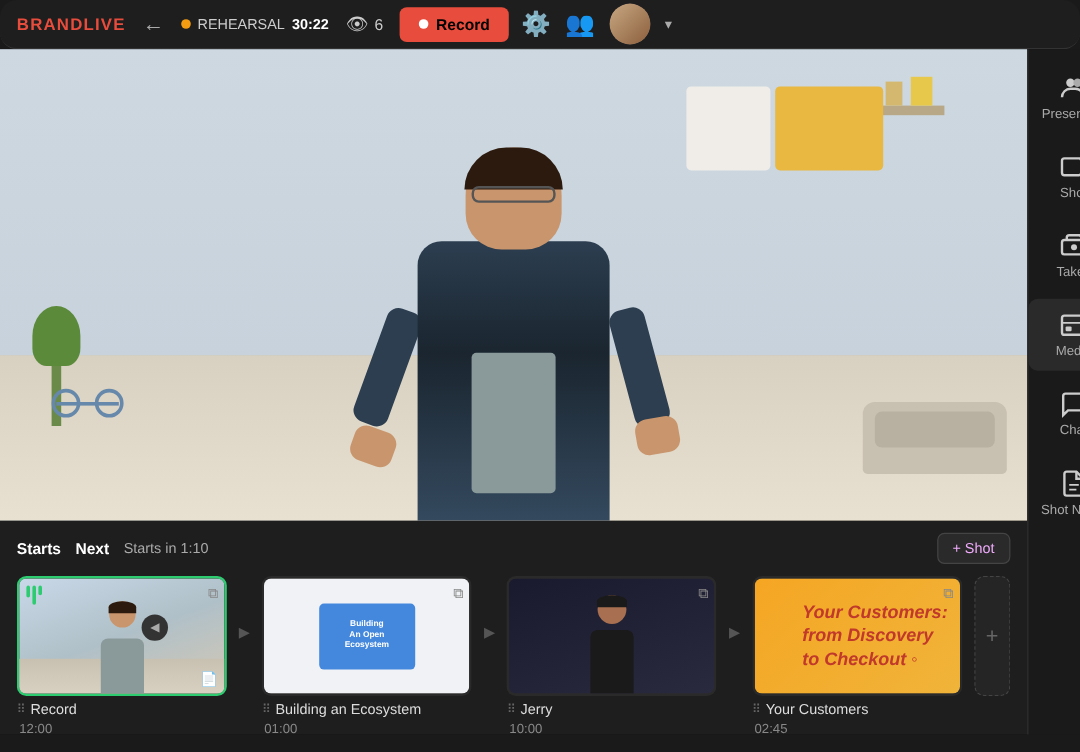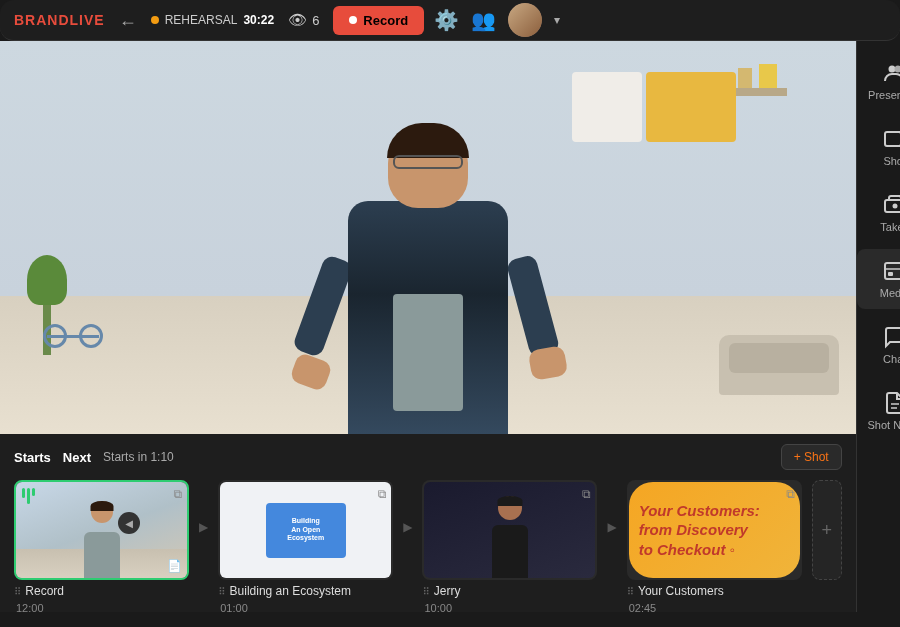--- a/index.html
+++ b/index.html
@@ -415,21 +415,21 @@
     }
     .starts-in {
       font-size: 12px;
       color: #aaa;
     }
     .add-shot-btn {
       margin-left: auto;
       background: #2a2a2a;
       border: 1px solid #444;
       border-radius: 6px;
-      color: #f97316;
+      color: #f0abfc;
       font-size: 12px;
       padding: 5px 12px;
       cursor: pointer;
       display: flex;
       align-items: center;
       gap: 5px;
       justify-content: center;
     }
 
     .shot-strip {
@@ -617,23 +617,22 @@
       border-radius: 50% 50% 0 0;
     }
 
     
     .thumb-customers {
       background: linear-gradient(135deg, #f5a623, #f0b43a);
       width: 100%;
       height: 100%;
       display: flex;
       align-items: center;
-      justify-content: flex-start;
+      justify-content: flex-end;
       padding: 10px;
-      border-radius: 24px;
     }
     .customers-text {
       font-size: 15px;
       font-weight: 800;
       color: #1a1a1a;
       line-height: 1.3;
     }
     .customers-text span {
       color: #c0392b;
       font-style: italic;

